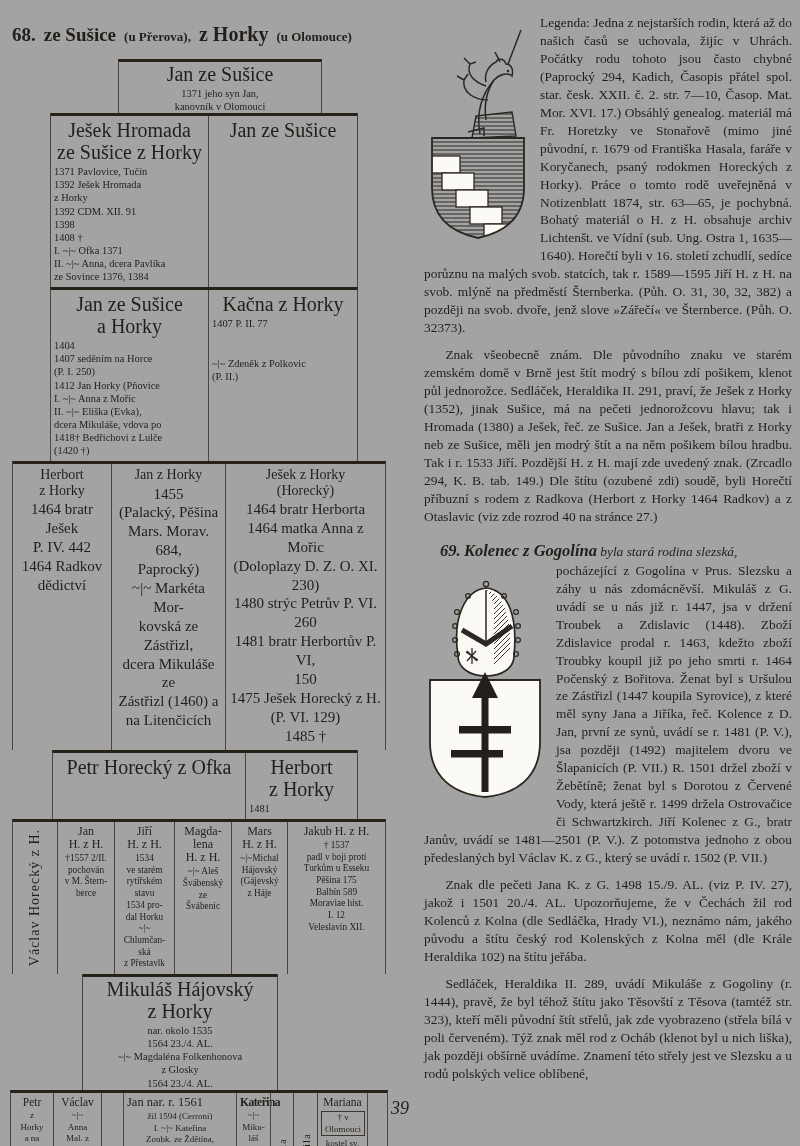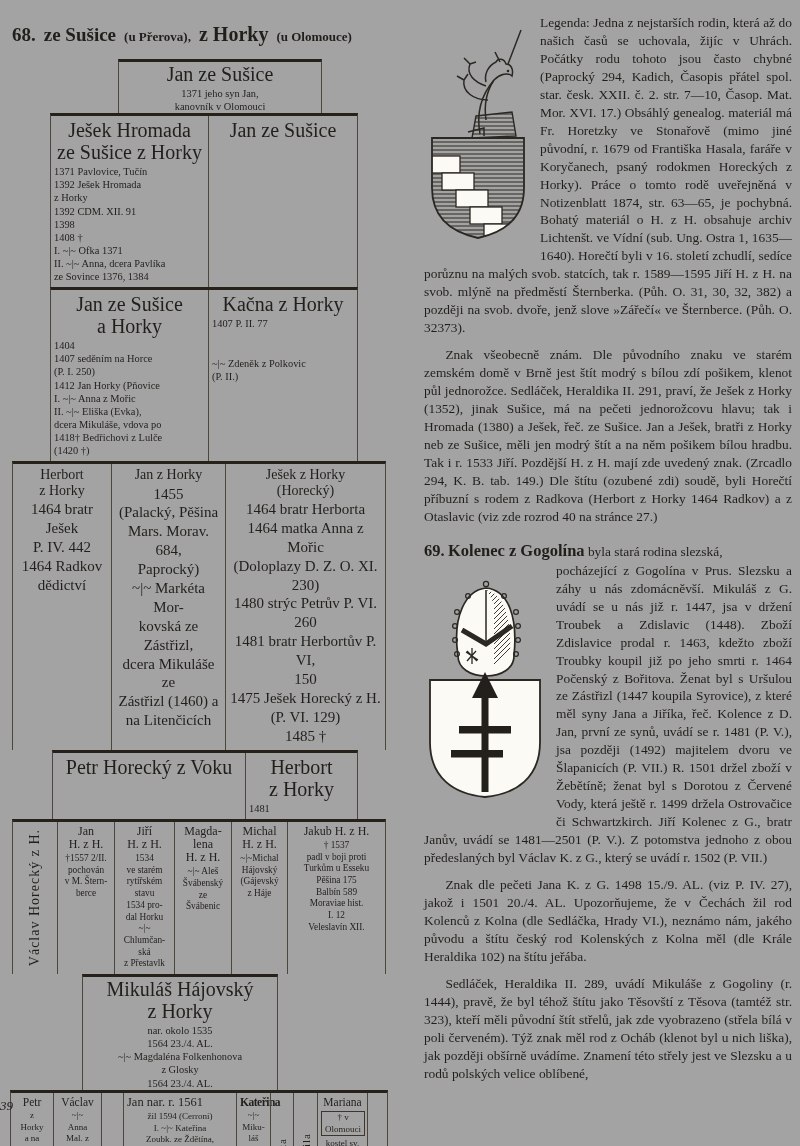--- a/index.html
+++ b/index.html
@@ -29,29 +29,29 @@
   .r4 .btitle{font-size:14px;}
   .r4 .bbody{font-size:15px;text-align:center;}
   .r6 .btitle{font-size:12px;}
   .r6 .bbody{font-size:9.3px;}
   .r8 .btitle{font-size:11px;font-weight:bold;}
   .r8 .btitle.plain{font-weight:normal;font-size:11.5px;}
   .r8 .btitle.blackletter{font-weight:bold;font-size:11.5px;letter-spacing:-0.5px;}
   .r8 .bbody{font-size:9px;}
   .r8 .vtext{font-size:11px;}
   .inner-box{display:inline-block;border:1.5px solid #3c362d;padding:0 3px;margin:1px auto 2px;white-space:pre-line;font-size:9px;line-height:1.25;}
-  .pageno{position:absolute;left:0;right:0;top:1098px;font-size:13px;font-style:italic;}
+  .pageno{position:absolute;left:0;right:0;top:1098px;text-align:center;font-size:18px;font-style:italic;}
   
   .right-col{position:absolute;left:424px;top:14px;width:368px;font-size:13.4px;line-height:1.34;text-align:justify;}
   .para{margin:0 0 9px;text-indent:0;}
   .para.ind{text-indent:1.6em;}
   .lead{font-weight:normal;}
   .crest{float:left;margin:2px 10px 4px 0;}
   .h69{font-size:16.5px;font-weight:bold;}
-  .s69head{margin:14px 0 0;}
+  .s69head{margin:14px 16px 0;font-style:italic;}
   svg .ln{stroke:#2b2722;fill:none;stroke-width:1.5;}
 </style>
 </head>
 <body>
 
 <div class="page">
 
   <div class="left-col">
 
     <h1 class="h68"><span class="big">68.</span> <span class="big">ze Sušice</span> <span class="small">(u Přerova),</span> <span class="big2">z Horky</span> <span class="small">(u Olomouce)</span></h1>
@@ -136,21 +136,21 @@
 1481 bratr Herbortův P. VI,
       150
 1475 Ješek Horecký z H.
       (P. VI. 129)
 1485 †</div>
       </div>
     </div>
 
     <div class="gen" style="margin-left:42px;width:304px;">
       <div class="cell" style="width:192px;">
-        <div class="btitle">Petr Horecký z Voku</div>
+        <div class="btitle">Petr Horecký z Ofka</div>
       </div>
       <div class="cell" style="width:112px;">
         <div class="btitle">Herbort
 z Horky</div>
         <div class="bbody">1481</div>
       </div>
     </div>
 
     <div class="gen r6" style="margin-left:2px;width:372px;">
       <div class="cell vcell" style="width:44px;">
@@ -181,21 +181,21 @@
       <div class="cell" style="width:57px;">
         <div class="btitle">Magda-
 lena
 H. z H.</div>
         <div class="bbody tcenter">~|~ Aleš
 Švábenský
 ze
 Švábenic</div>
       </div>
       <div class="cell" style="width:56px;">
-        <div class="btitle">Michal
+        <div class="btitle">Mars
 H. z H.</div>
         <div class="bbody tcenter">~|~Michal
 Hájovský
 (Gájevský
 z Háje</div>
       </div>
       <div class="cell" style="width:98px;">
         <div class="btitle">Jakub H. z H.</div>
         <div class="bbody tcenter">† 1537
 padl v boji proti

